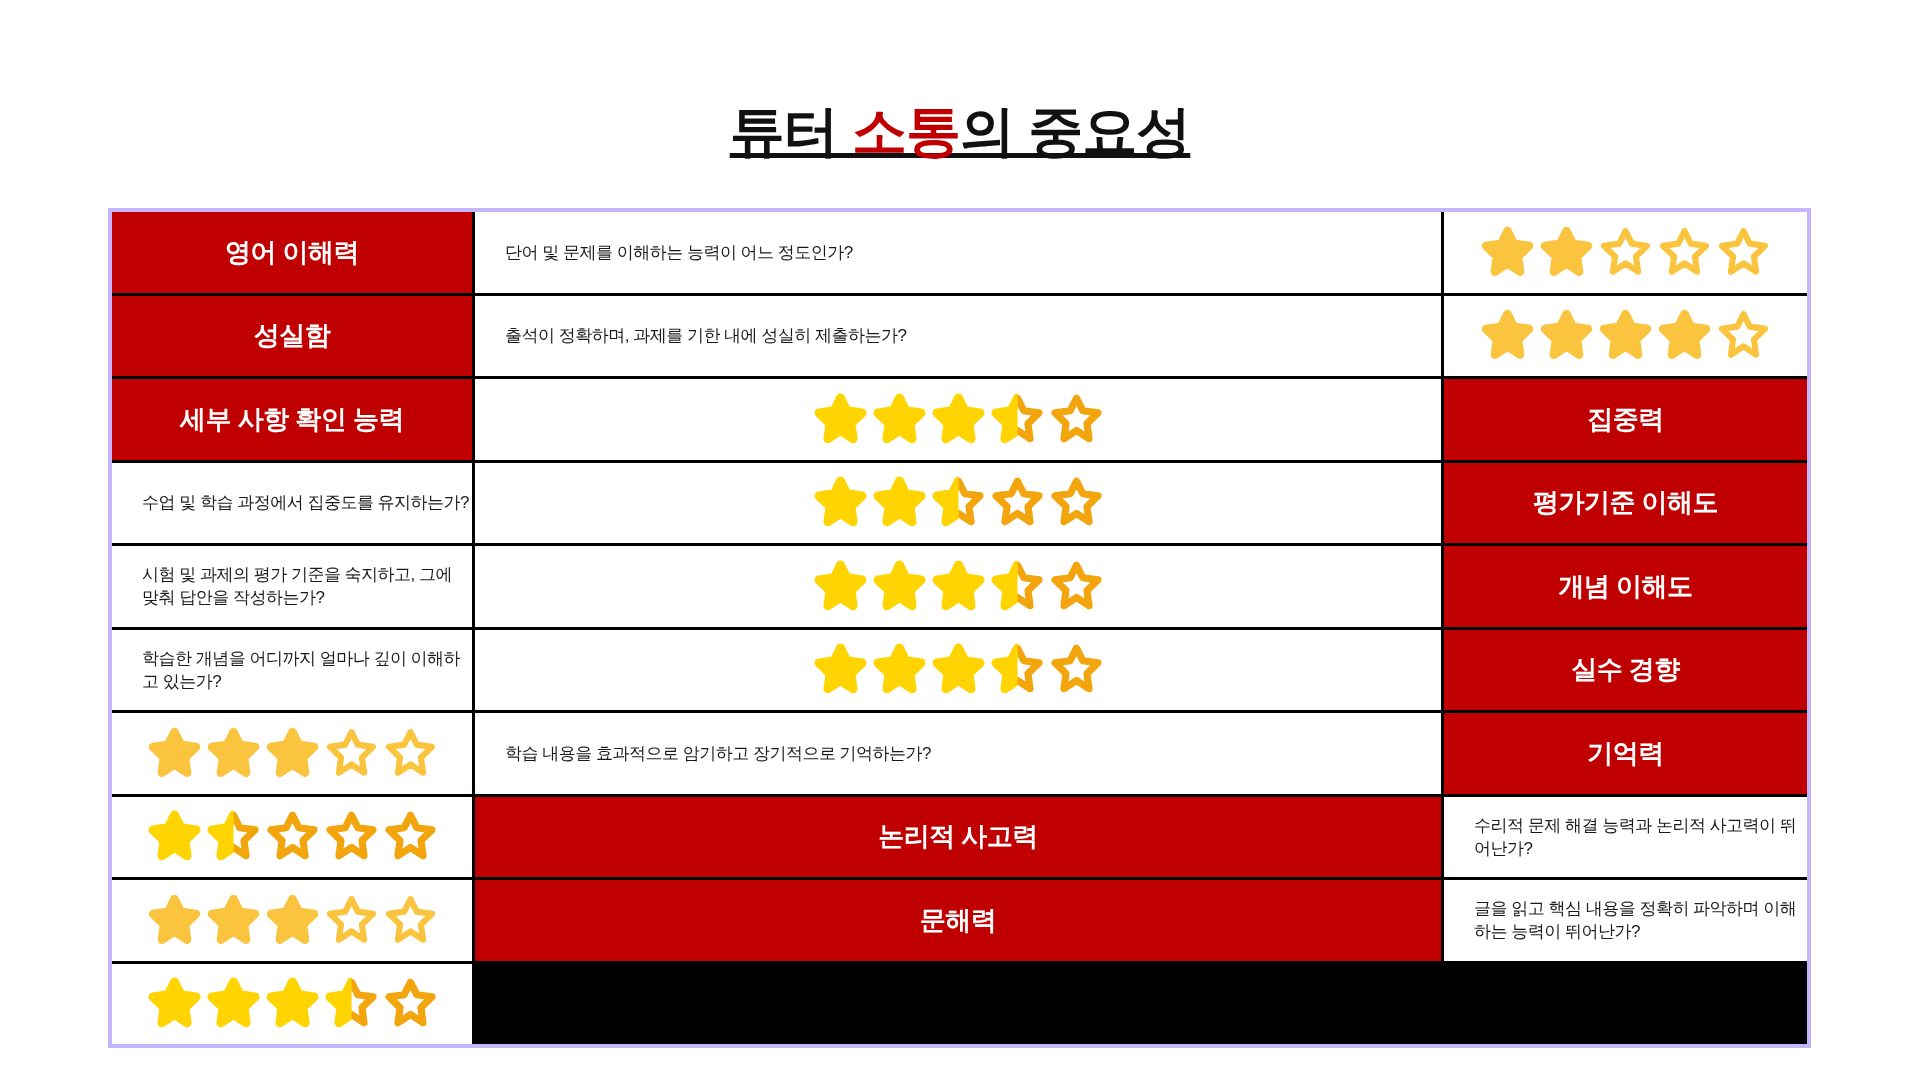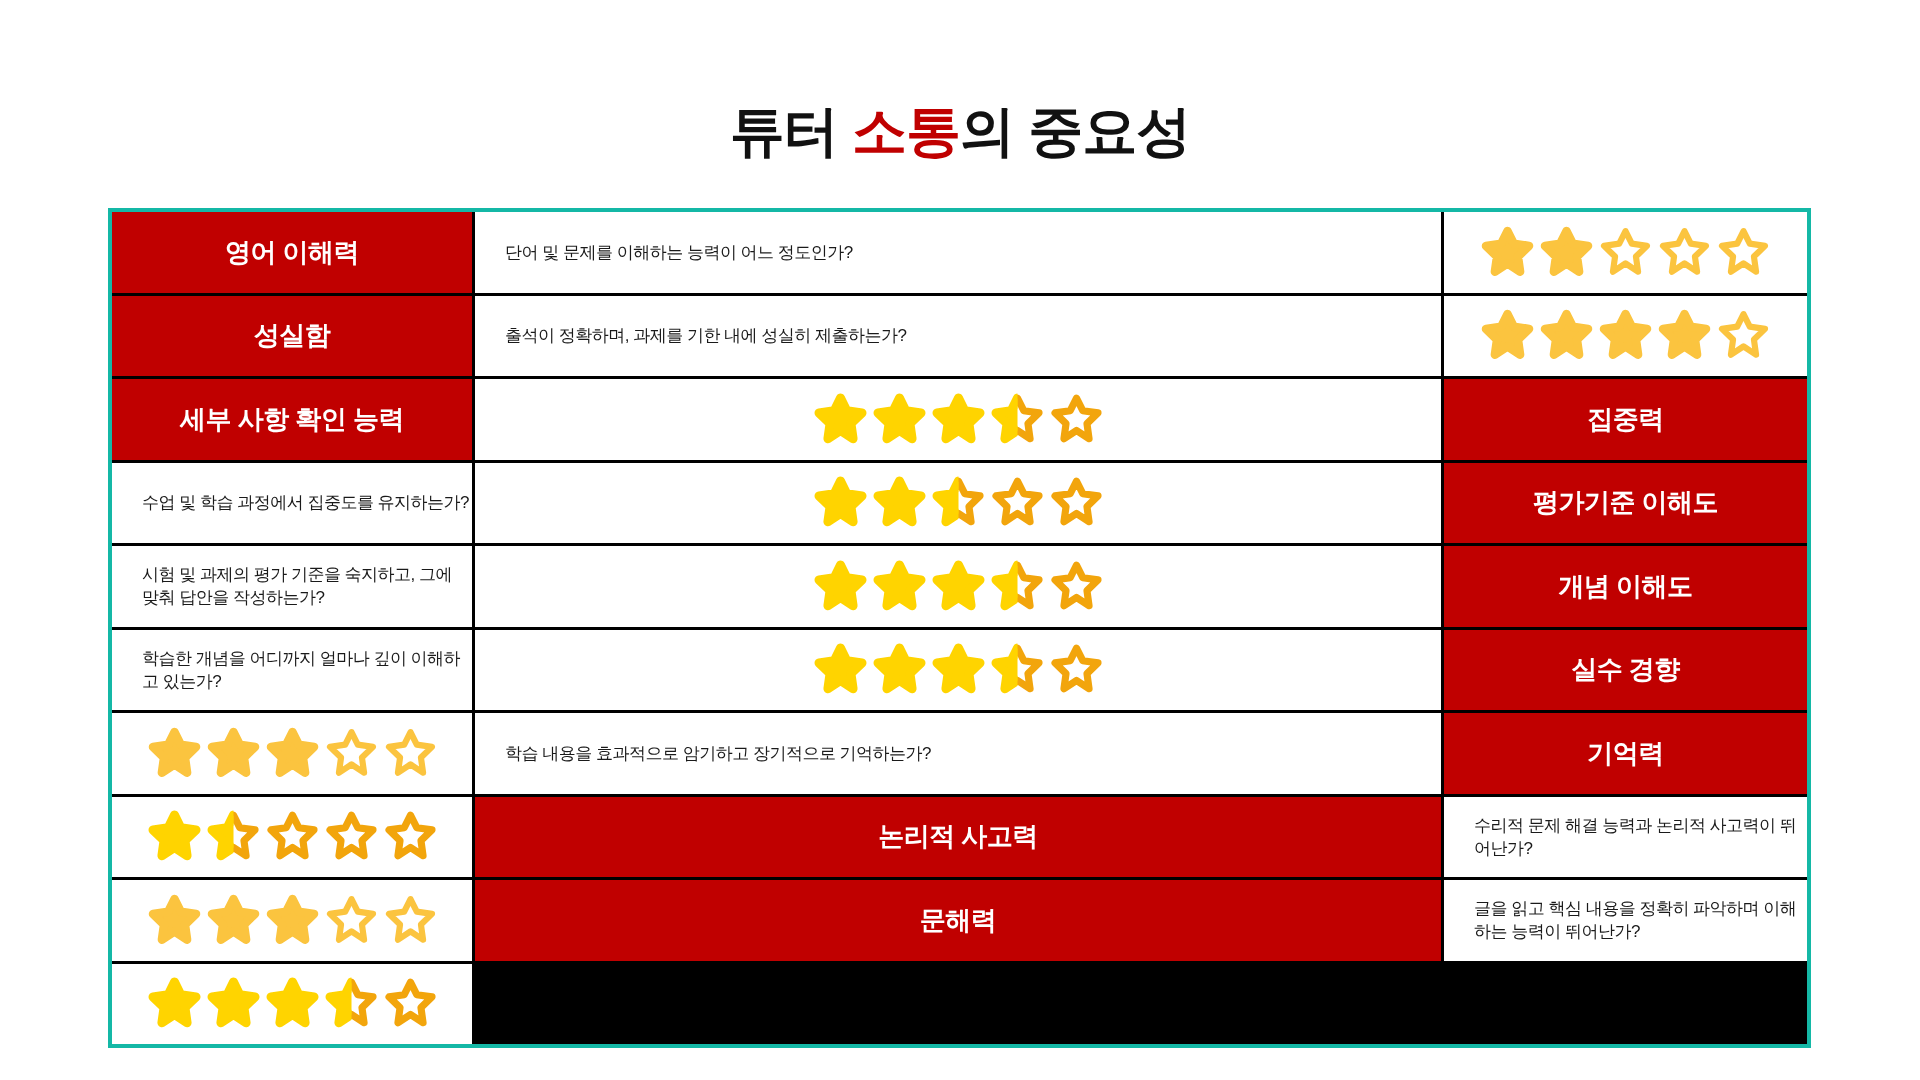--- a/index.html
+++ b/index.html
@@ -20,32 +20,33 @@
   .title {
     position: absolute;
     top: 58px;
     left: 0;
     width: 100%;
     text-align: center;
     font-size: 55px;
     font-weight: 800;
     color: #111111;
     letter-spacing: -1px;
+    text-decoration: underline;
   }
   .title .hl { color: #c00000; }
 
   .rating-table {
     position: absolute;
     left: 108px;
     top: 208px;
     width: 1703px;
     height: 840px;
     box-sizing: border-box;
     background: #000000;
-    border: 4px solid #14b8a6;
+    border: 4px solid #c4b5fd;
     display: grid;
     grid-template-columns: 360px 1fr 363px;
     grid-auto-rows: 1fr;
     gap: 3px;
   }
   .cell {
     display: flex;
     align-items: center;
     background: #ffffff;
     min-height: 0;

